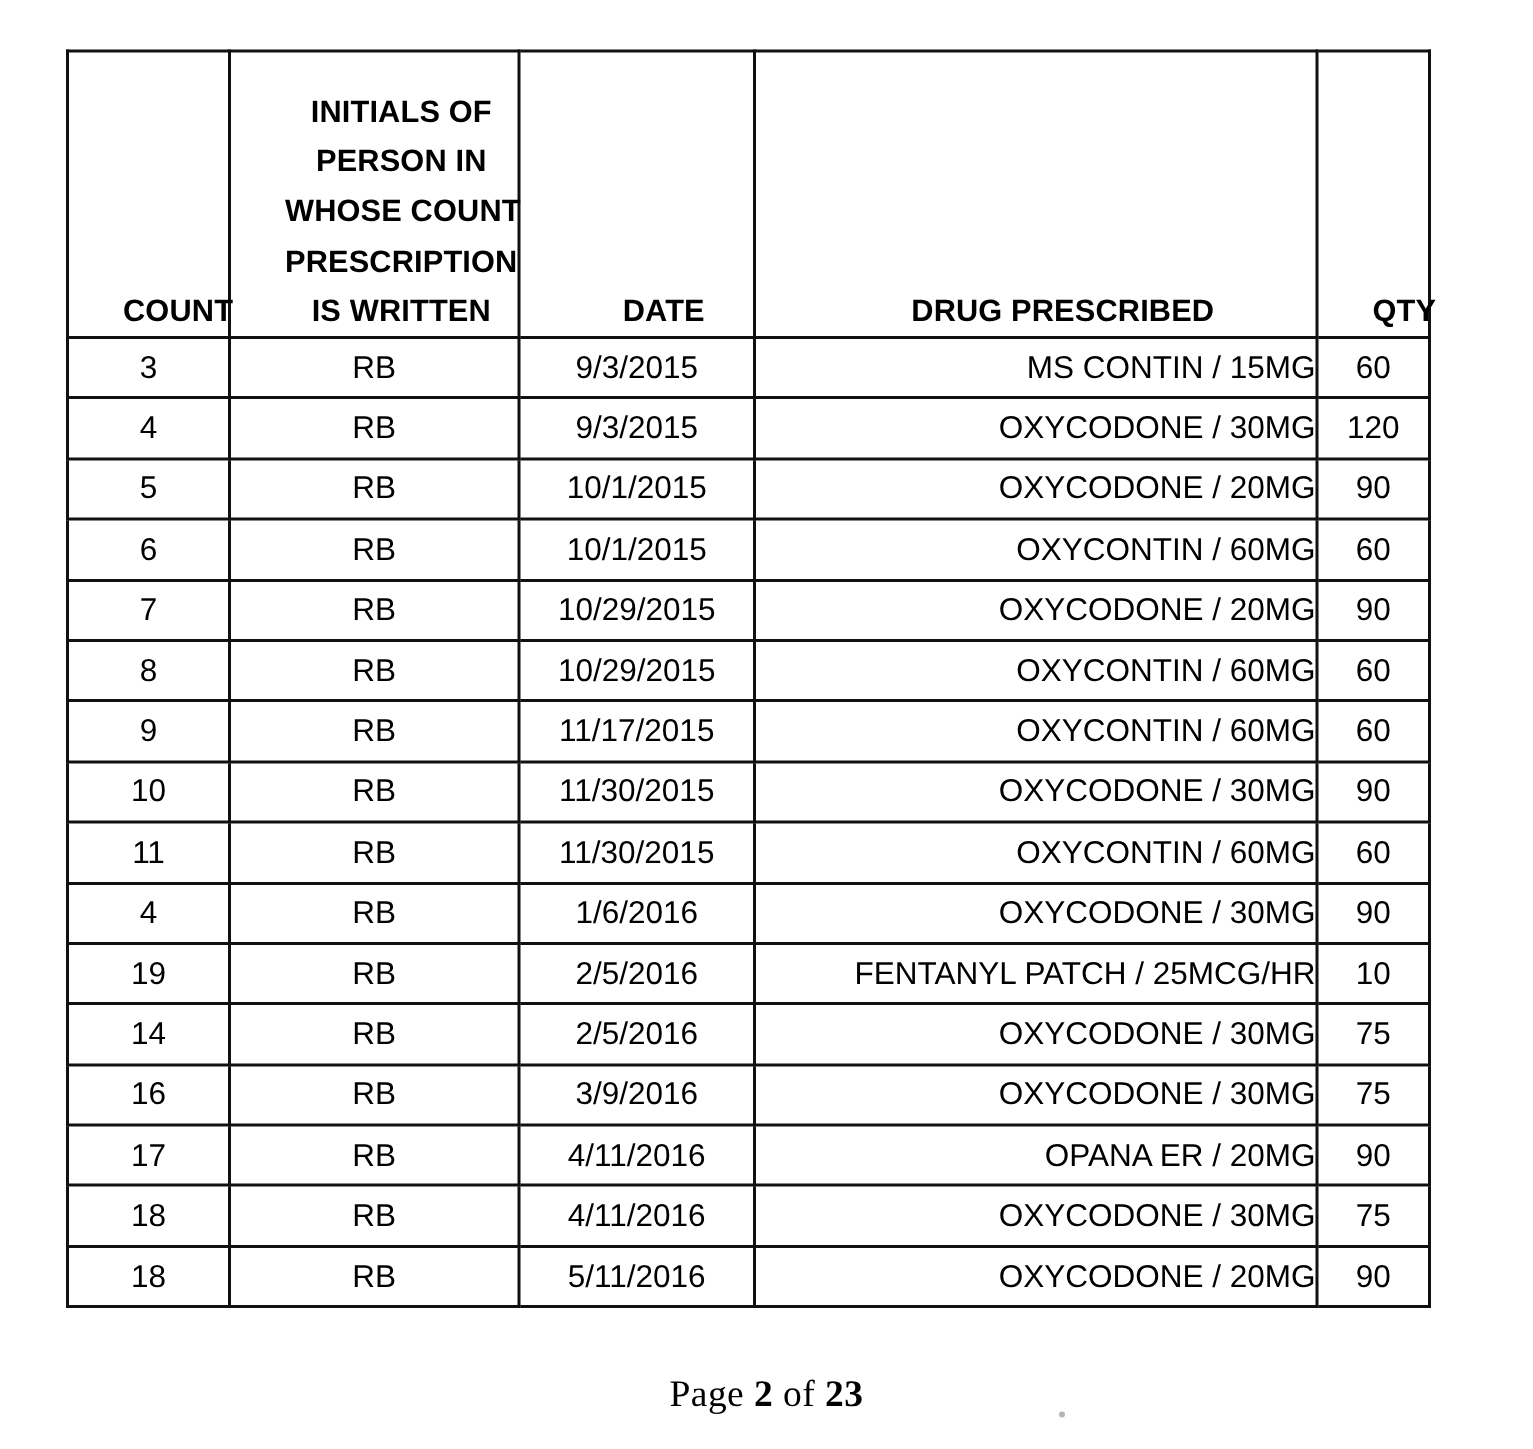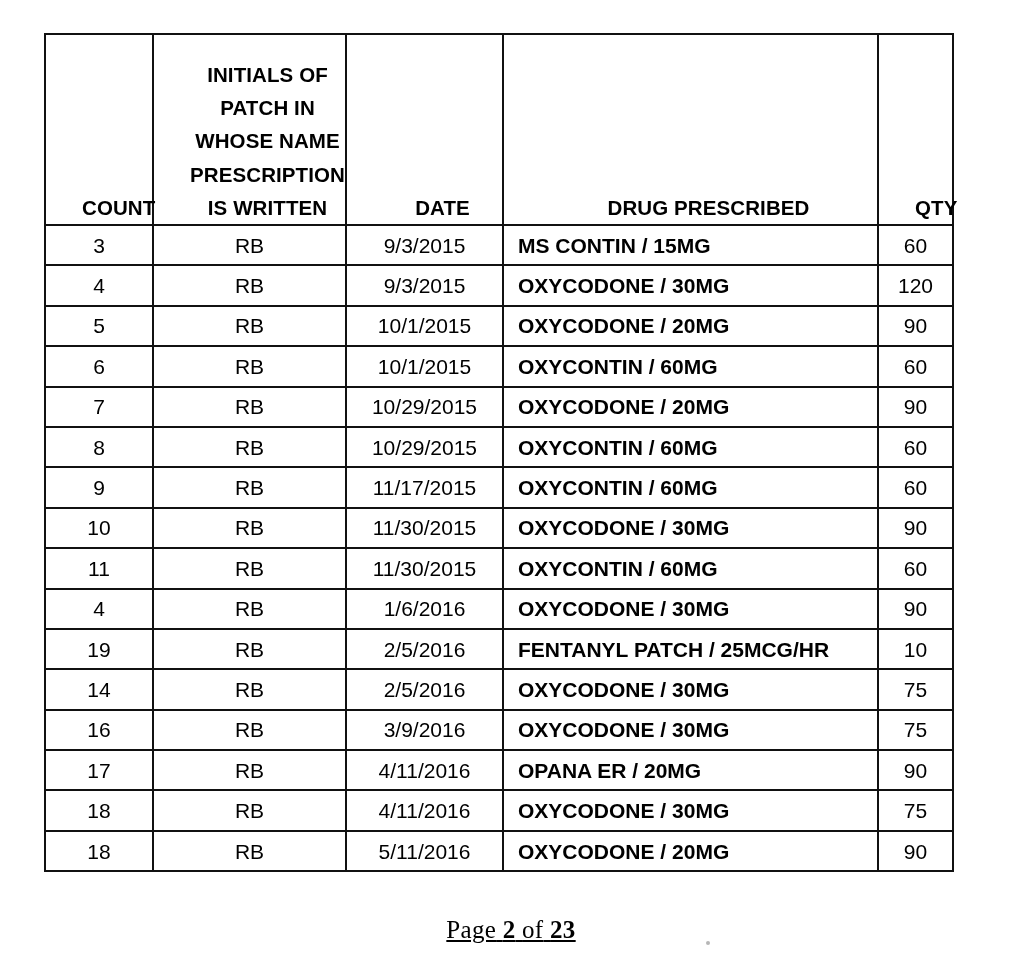--- a/index.html
+++ b/index.html
@@ -88,37 +88,35 @@
   tbody td {
     height: 38.4px;
     font-size: 21px;
     line-height: 1;
     text-align: center;
     vertical-align: middle;
     white-space: nowrap;
     font-weight: normal;
   }
   tbody td.drug {
-    text-align: left;
+    text-align: right;
     padding-left: 14px;
-    font-weight: bold;
   }
 
   
   .page-footer {
     position: absolute;
     left: 0;
     top: 916px;
     width: 1022px;
     text-align: center;
     font-family: "Liberation Serif", serif;
     font-size: 25px;
     color: #000;
     letter-spacing: .3px;
-    text-decoration: underline;
   }
   .page-footer .num {
     font-weight: bold;
   }
   .page-footer .word {
     font-weight: normal;
   }
 </style>
 </head>
 <body>
@@ -147,22 +145,22 @@
       <thead>
         <tr>
           <th>
             <span class="hdr-lines">
               <span>COUNT</span>
             </span>
           </th>
           <th>
             <span class="hdr-lines">
               <span>INITIALS OF</span>
-              <span>PATCH IN</span>
-              <span>WHOSE NAME</span>
+              <span>PERSON IN</span>
+              <span>WHOSE COUNT</span>
               <span>PRESCRIPTION</span>
               <span>IS WRITTEN</span>
             </span>
           </th>
           <th>
             <span class="hdr-lines">
               <span>DATE</span>
             </span>
           </th>
           <th>

